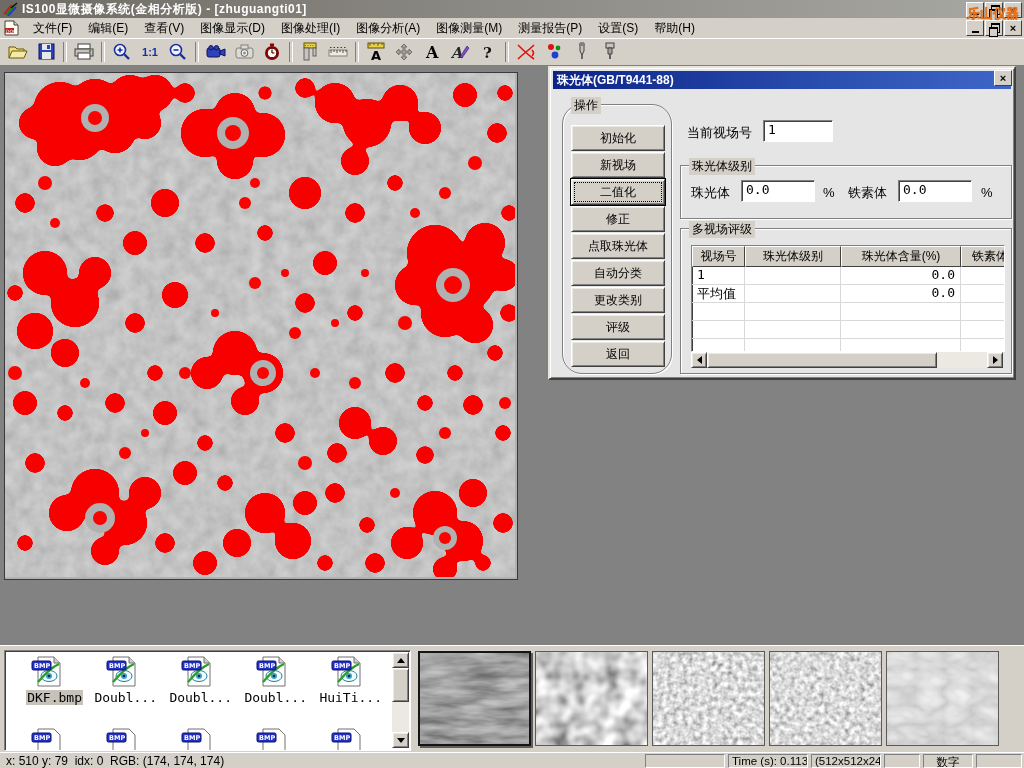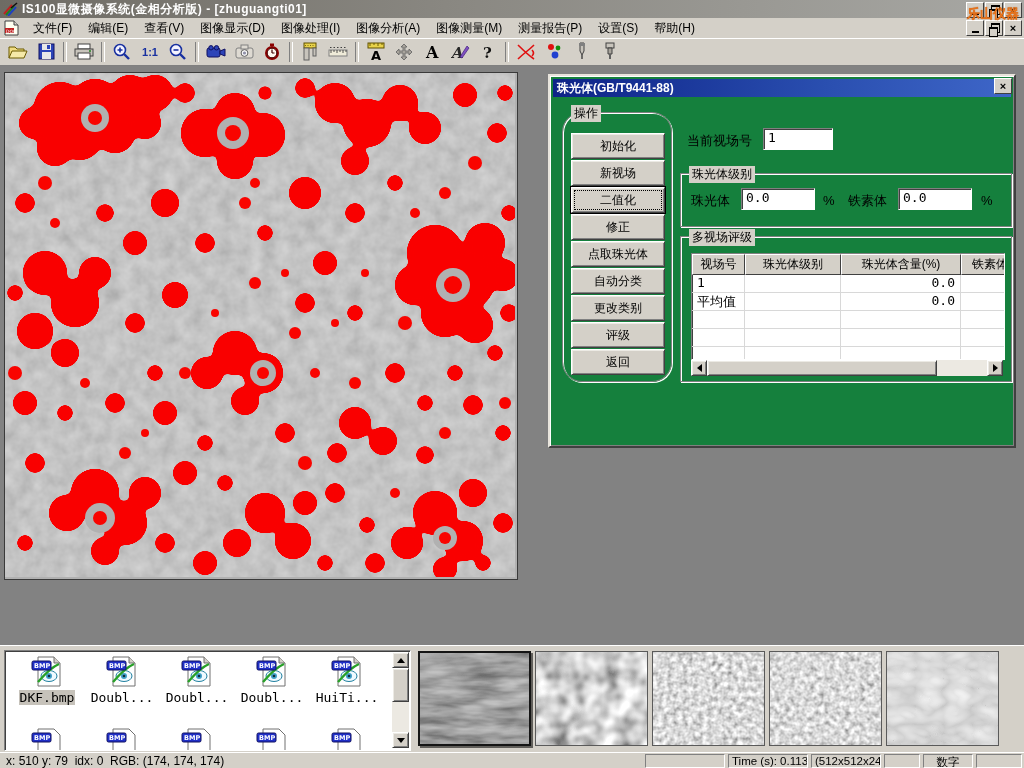--- a/index.html
+++ b/index.html
@@ -36,21 +36,21 @@
   .tb-btn{width:26px;height:24px;display:flex;align-items:center;justify-content:center;flex:0 0 auto;border:1px solid transparent;}
   .tb-sep{width:2px;height:20px;margin:0 3px;border-left:1px solid #808080;border-right:1px solid #fff;flex:0 0 auto;}
   .ratio-label{color:#1830A0;font-weight:bold;font-size:11px;}
 
   
   .client{position:absolute;left:0;top:66px;width:1024px;height:579px;background:#828282;}
   .met-frame{position:absolute;left:4px;top:6px;width:512px;height:506px;border:1px solid #3A3A3A;background:#B1B1B1;}
   .met-frame svg{display:block;}
 
   
-  .dialog{position:absolute;left:548px;top:8px;width:468px;height:374px;background:#15803d;
+  .dialog{position:absolute;left:548px;top:0;width:468px;height:314px;background:#e5e5e5;
     border:2px solid;border-color:#E8E4DC #404040 #404040 #E8E4DC;box-shadow:inset 1px 1px 0 #fff, inset -1px -1px 0 #808080;box-sizing:border-box;}
   .dlg-title{position:absolute;left:3px;top:3px;right:3px;height:18px;
     background:linear-gradient(90deg,#0D2388 0%,#2A4FB0 60%,#3E66C8 100%);
     color:#fff;font-weight:bold;font-size:12px;display:flex;align-items:center;padding-left:4px;box-sizing:border-box;}
   .dlg-close{position:absolute;right:2px;top:2px;width:16px;height:14px;background:#D4D0C8;border:1px solid;
     border-color:#fff #404040 #404040 #fff;color:#000;font-size:11px;font-weight:bold;
     display:flex;align-items:center;justify-content:center;line-height:1;}
   .groupbox{position:absolute;border:1px solid #808080;box-shadow:1px 1px 0 #fff, inset 1px 1px 0 #fff;}
   .group-label{position:absolute;top:-8px;left:8px;background:#D4D0C8;padding:0 3px;font-size:12px;white-space:nowrap;}
   .op-btn{position:absolute;left:8px;width:92px;height:24px;background:#D4D0C8;border:1px solid;
@@ -84,21 +84,21 @@
   .tri.down{border:4px solid transparent;border-top:5px solid #000;margin-bottom:-4px;}
   .hscroll{position:absolute;left:10px;top:123px;width:312px;height:16px;background:#ECE9E2;}
   .hscroll .sb-btn{position:absolute;top:0;width:16px;height:16px;}
   .hthumb{position:absolute;left:16px;top:0;width:230px;height:16px;background:#D4D0C8;border:1px solid;
     border-color:#fff #404040 #404040 #fff;box-shadow:inset 1px 1px 0 #ECEAE4, inset -1px -1px 0 #808080;box-sizing:border-box;}
 
   
   .bottom{position:absolute;left:0;top:645px;width:1024px;height:107px;background:#D4D0C8;border-top:1px solid #fff;}
   .filelist{position:absolute;left:4px;top:4px;width:405px;height:99px;background:#fff;
     border:1px solid;border-color:#808080 #fff #fff #808080;box-shadow:inset 1px 1px 0 #404040;overflow:hidden;}
-  .file-item{position:absolute;width:72px;text-align:center;}
+  .file-item{position:absolute;width:72px;text-align:right;}
   .file-icon{width:34px;height:34px;margin:0 auto;}
   .file-label{font-family:"DejaVu Sans Mono","Liberation Mono",monospace;font-size:13px;margin-top:1px;display:inline-block;padding:0 1px;white-space:nowrap;}
   .file-item.selected .file-label{background:#C6C2BA;}
   .vscroll{position:absolute;right:1px;top:1px;width:17px;height:96px;background:#ECE9E2;}
   .vscroll .sb-btn{position:absolute;left:0;width:17px;height:16px;}
   .vthumb{position:absolute;left:0;top:16px;width:17px;height:34px;background:#D4D0C8;border:1px solid;
     border-color:#fff #404040 #404040 #fff;box-shadow:inset 1px 1px 0 #ECEAE4, inset -1px -1px 0 #808080;box-sizing:border-box;}
   .thumb{position:absolute;top:5px;width:113px;height:95px;border:1px solid #5A5A5A;box-sizing:border-box;overflow:hidden;background:#888;}
   .thumb.selected{border:2px solid #151515;box-shadow:2px 2px 0 rgba(0,0,0,.55);}
 

